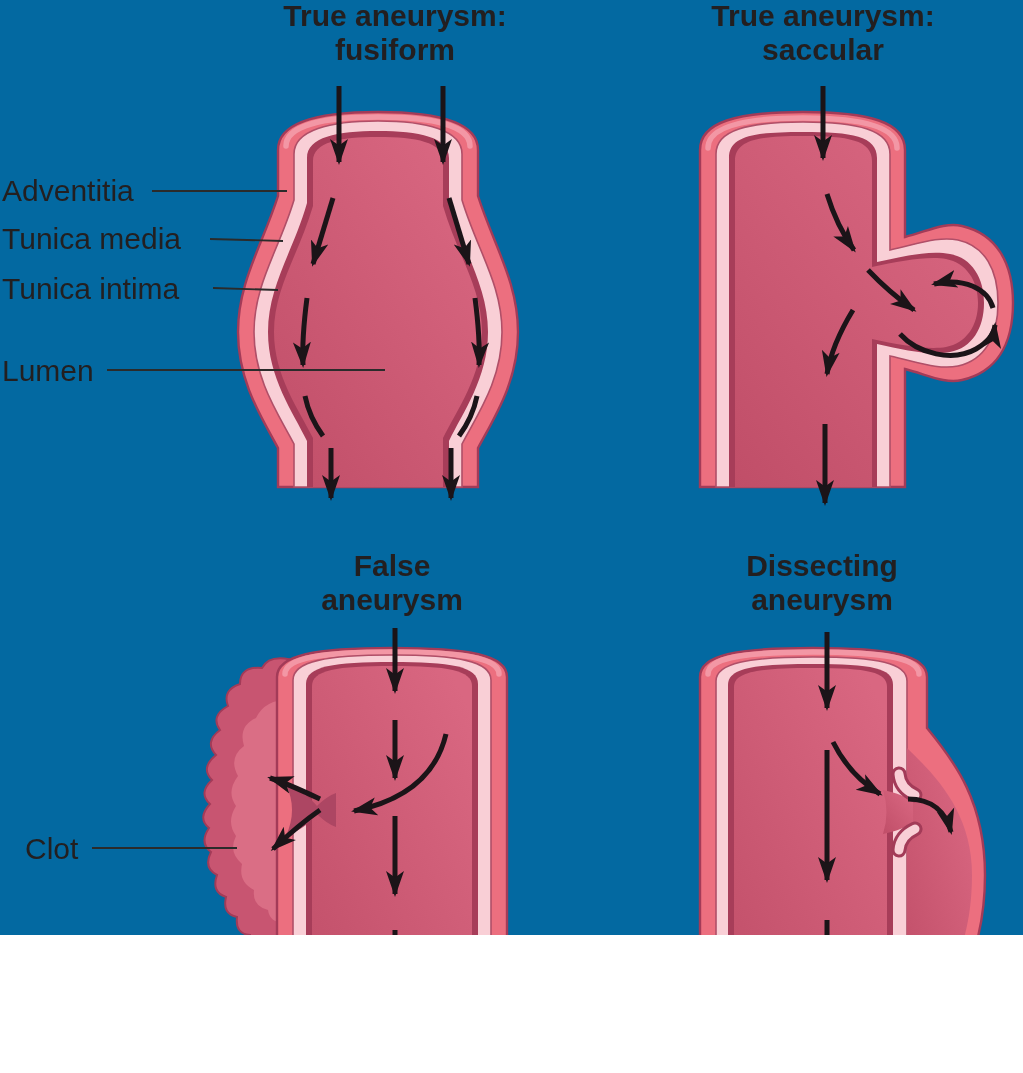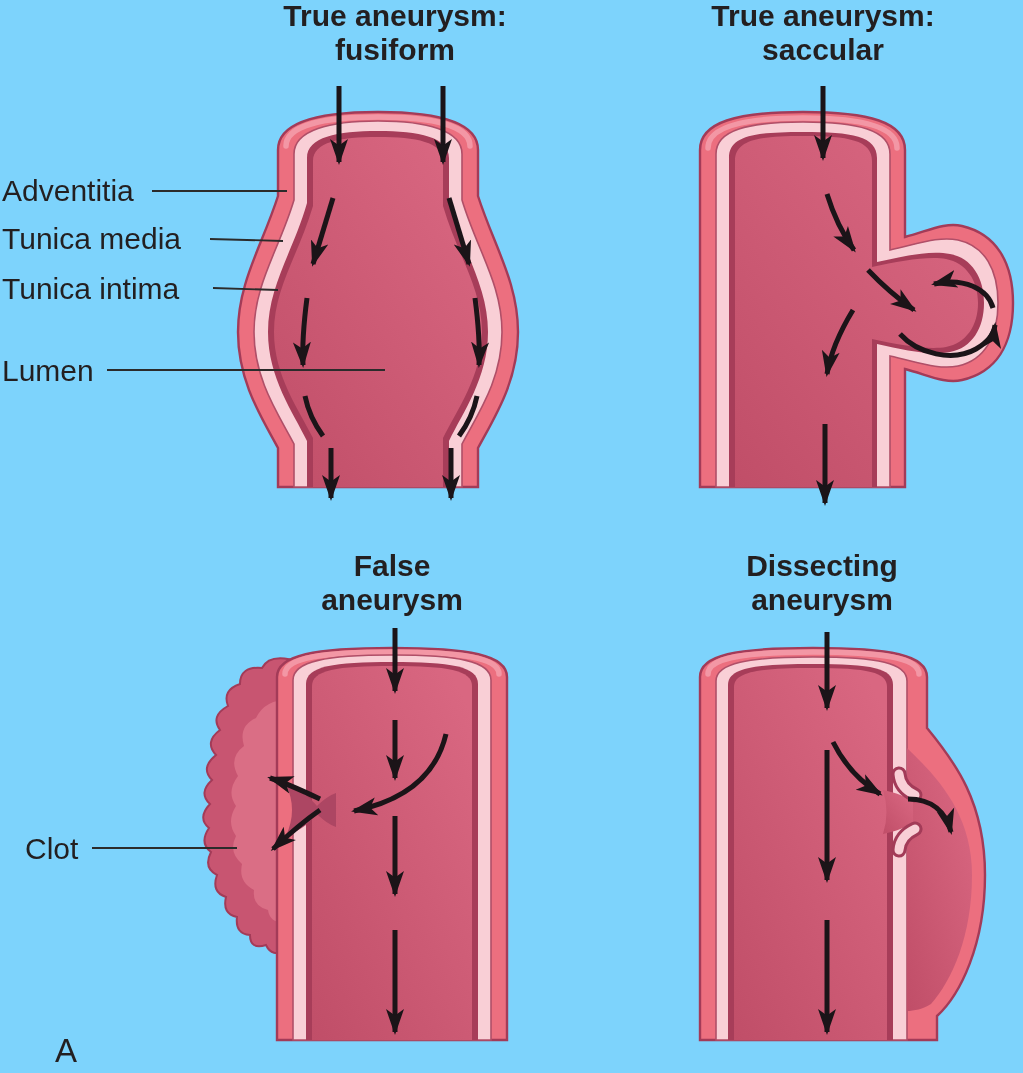--- a/index.html
+++ b/index.html
@@ -1,16 +1,16 @@
 <!DOCTYPE html>
 <html><head>
 <meta charset="utf-8">
 <style>
   html,body{margin:0;padding:0;background:#ffffff;}
-  .canvas{position:relative;width:1023px;height:1073px;background:#7dd3fc;overflow:hidden;}
+  .canvas{position:relative;width:1023px;height:935px;background:#0369a1;overflow:hidden;}
   svg{display:block;}
   .t-title{font-family:"Liberation Sans",sans-serif;font-size:30px;font-weight:bold;fill:#231f20;text-anchor:middle;}
   .t-label{font-family:"Liberation Sans",sans-serif;font-size:30px;fill:#231f20;}
   .t-letter{font-family:"Liberation Sans",sans-serif;font-size:33px;fill:#231f20;}
   .leader{stroke:#2b2b2b;stroke-width:1.8;fill:none;}
   .flow{stroke:#1b1418;stroke-width:5;fill:none;}
   .v-outer{stroke:#a33b58;stroke-width:2.4;}
   .v-media{stroke:#b04f68;stroke-width:1.6;}
   .v-intima{stroke:none;}
   .v-lumen{stroke:none;}

